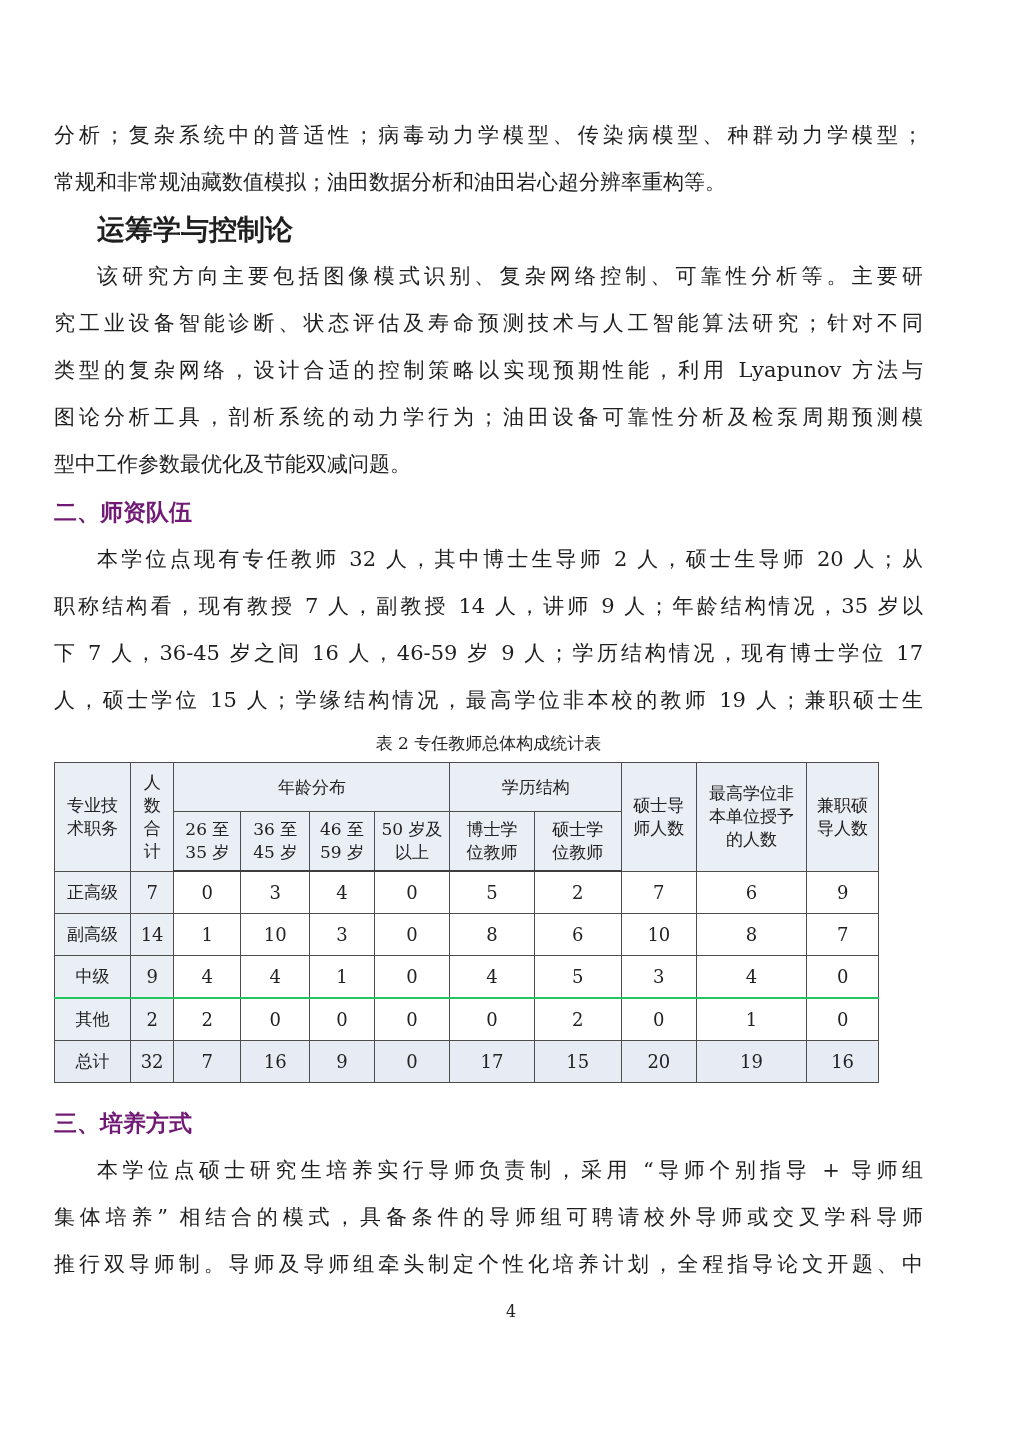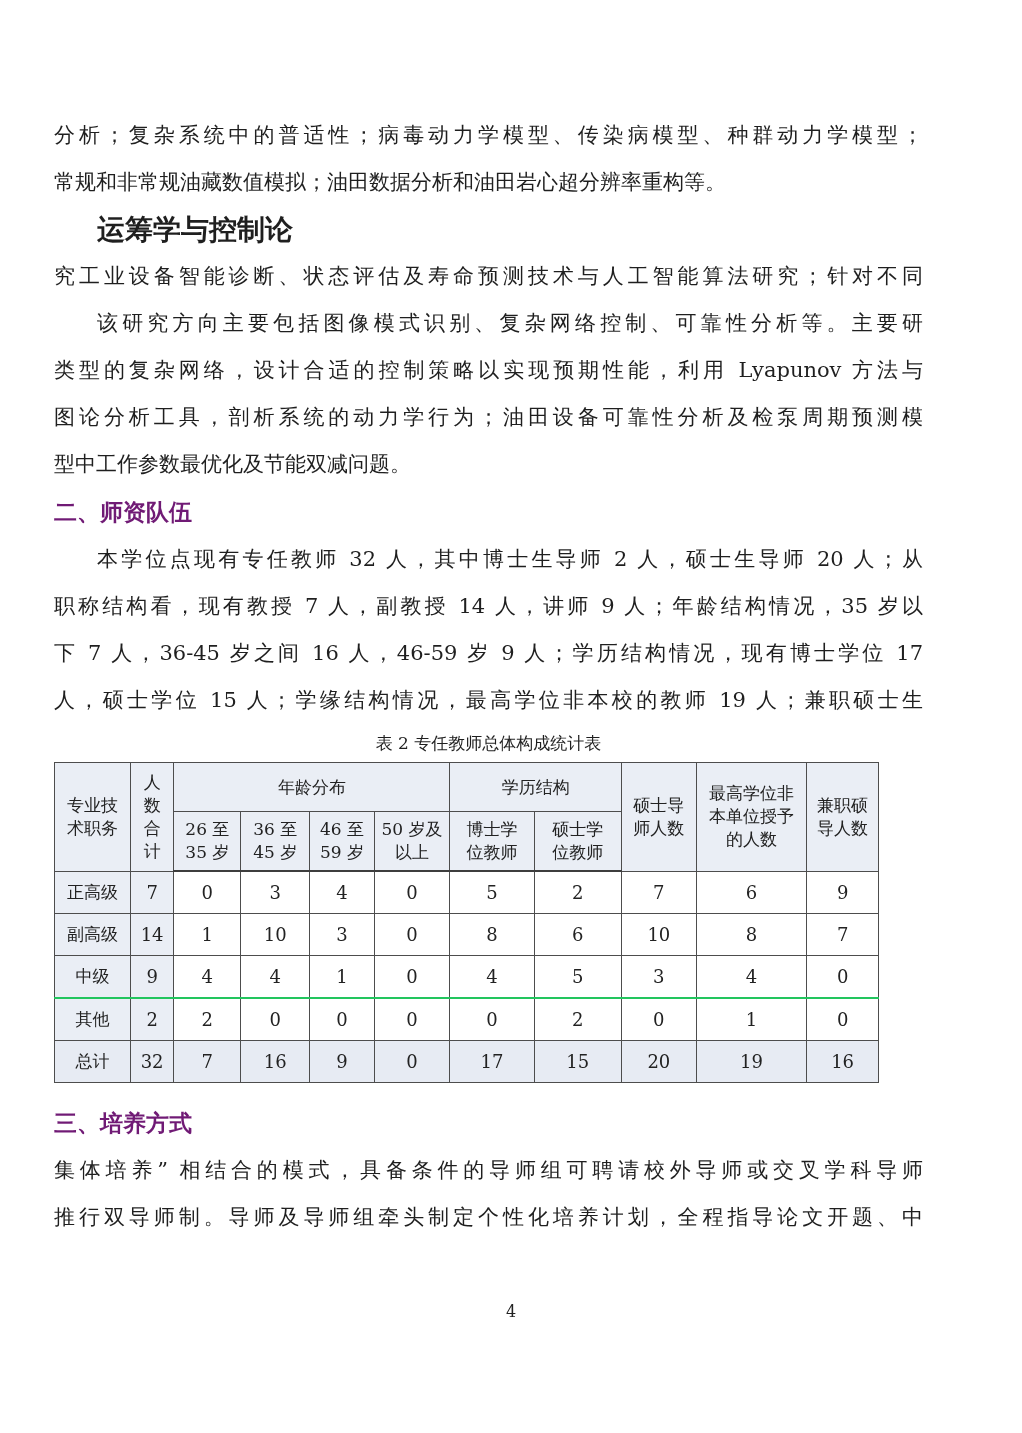--- a/index.html
+++ b/index.html
@@ -82,22 +82,22 @@
 <div class="page">
 
   <div>
     <div class="bodyline jl">分析；复杂系统中的普适性；病毒动力学模型、传染病模型、种群动力学模型；</div>
     <div class="bodyline ll">常规和非常规油藏数值模拟；油田数据分析和油田岩心超分辨率重构等。</div>
   </div>
 
   <div class="subhead">运筹学与控制论</div>
 
   <div>
+    <div class="bodyline jl indent">该研究方向主要包括图像模式识别、复杂网络控制、可靠性分析等。主要研</div>
     <div class="bodyline jl">究工业设备智能诊断、状态评估及寿命预测技术与人工智能算法研究；针对不同</div>
-    <div class="bodyline jl indent">该研究方向主要包括图像模式识别、复杂网络控制、可靠性分析等。主要研</div>
     <div class="bodyline jl">类型的复杂网络，设计合适的控制策略以实现预期性能，利用 Lyapunov 方法与</div>
     <div class="bodyline jl">图论分析工具，剖析系统的动力学行为；油田设备可靠性分析及检泵周期预测模</div>
     <div class="bodyline ll">型中工作参数最优化及节能双减问题。</div>
   </div>
 
   <div class="h-sans h2">二、师资队伍</div>
 
   <div>
     <div class="bodyline jl indent">本学位点现有专任教师 32 人，其中博士生导师 2 人，硕士生导师 20 人；从</div>
     <div class="bodyline jl">职称结构看，现有教授 7 人，副教授 14 人，讲师 9 人；年龄结构情况，35 岁以</div>
@@ -217,19 +217,20 @@
       <td class="num">20</td>
       <td class="num">19</td>
       <td class="num">16</td>
     </tr>
   </tbody>
     </table>
 
   <div class="h-sans h3">三、培养方式</div>
 
   <div>
+    <div class="bodyline jl indent">本学位点硕士研究生培养实行导师负责制，采用 “导师个别指导 + 导师组</div>
     <div class="bodyline jl">集体培养”  相结合的模式，具备条件的导师组可聘请校外导师或交叉学科导师</div>
     <div class="bodyline jl">推行双导师制。导师及导师组牵头制定个性化培养计划，全程指导论文开题、中</div>
   </div>
 
   <div class="footer">4</div>
 
 </div>
 
 </body></html>

